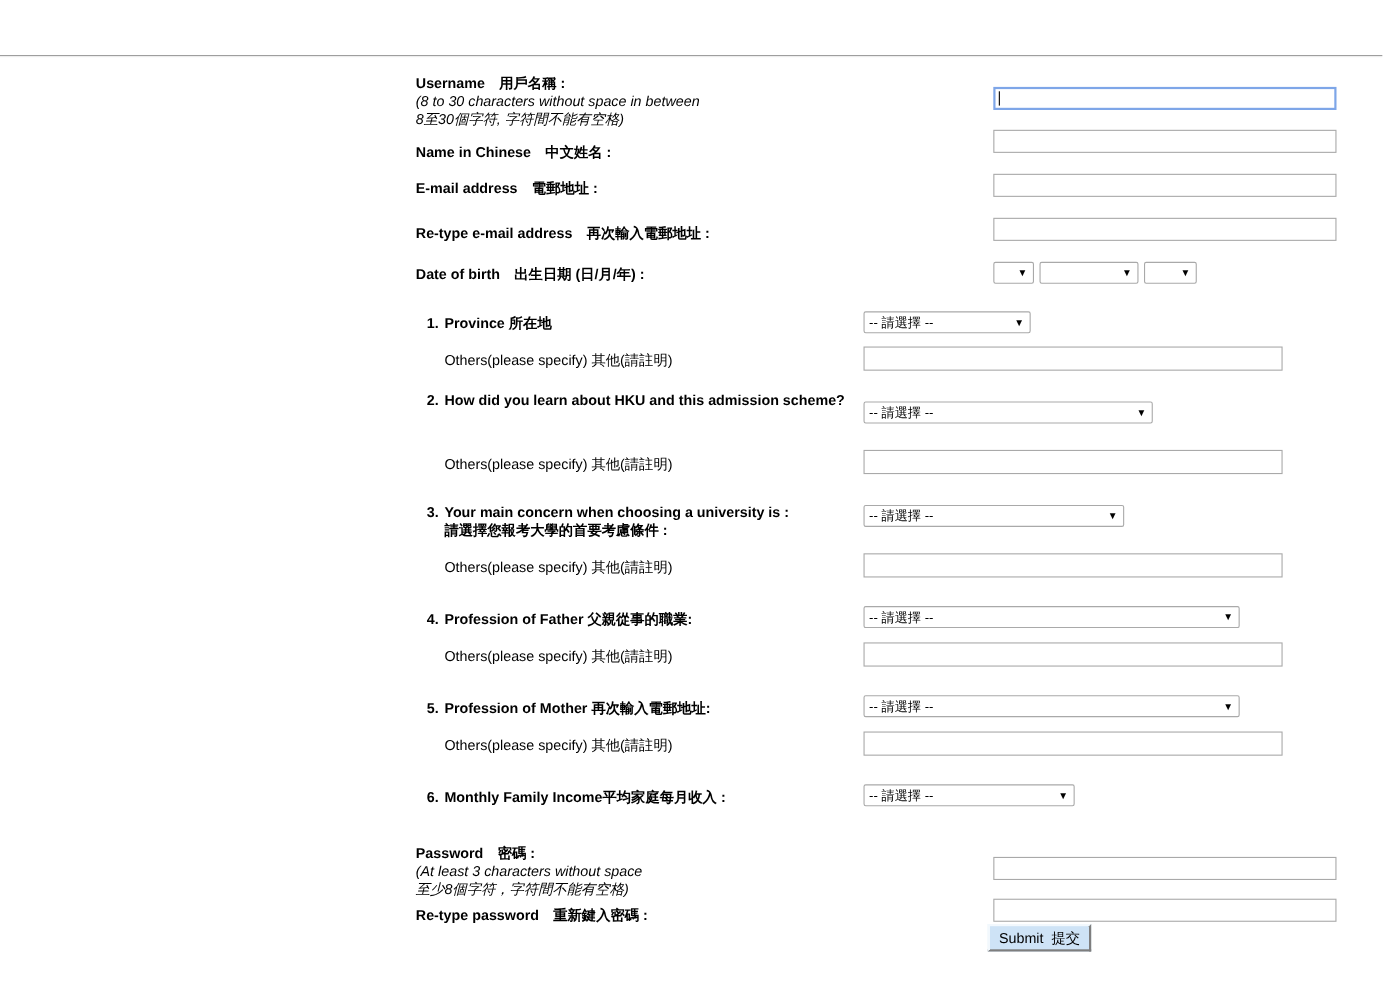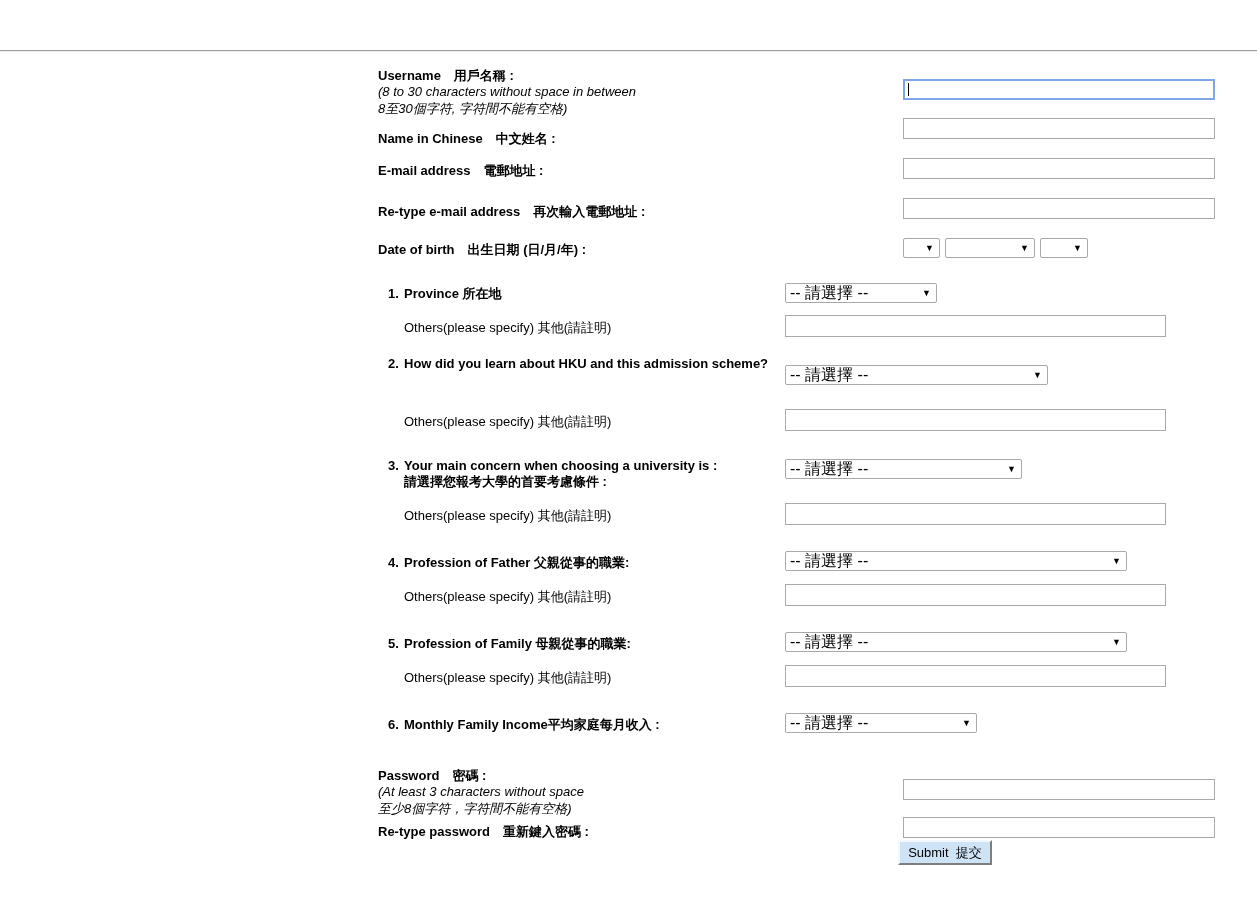--- a/index.html
+++ b/index.html
@@ -29,21 +29,21 @@
     font-size: 13px; padding: 0 3px; margin: 0; outline: none;
   }
   .txt.focused { border: 2px solid #7ea6e8; }
   .caret { position: absolute; width: 1px; height: 13px; background: #000; }
   .sel {
     position: absolute; height: 20px; box-sizing: border-box;
     border: 1px solid #a9a9a9; border-radius: 2px; background: #ffffff;
     display: flex; align-items: center; justify-content: space-between;
     padding: 0 5px 0 4px; cursor: default;
   }
-  .sel-val { font-size: 16px; color: #000; overflow: hidden; white-space: nowrap; }
+  .sel-val { font-size: 12px; color: #000; overflow: hidden; white-space: nowrap; }
   .sel-arr { font-size: 9px; color: #000; line-height: 1; flex: none; margin-left: 4px; }
   .q-num { display: inline-block; width: 16px; font-weight: bold; }
   .q-line1 { font-weight: bold; }
   .q-line2 { display: block; margin-left: 16px; font-weight: bold; }
   .submit-btn {
     position: absolute; left: 898px; top: 840px; width: 94px; height: 25px;
     box-sizing: border-box;
     background: #cee3f6;
     border-top: 2px solid #f2f8fd; border-left: 2px solid #f2f8fd;
     border-right: 2px solid #7e7e7e; border-bottom: 2px solid #7e7e7e;
@@ -113,21 +113,21 @@
   <input type="text" class="txt" style="left: 785px; top: 503px; width: 381px; height: 22px;">
 
   <div class="abs" style="left:388px;top:554px"><span class="q-num">4.</span><span class="q-line1">Profession of Father 父親從事的職業:</span></div>
   <div class="sel" style="left:785px;top:551px;width:342px">
     <span class="sel-val">-- 請選擇 --</span>
     <span class="sel-arr">▼</span>
   </div>
   <div class="abs" style="left:404px;top:588px">Others(please specify) 其他(請註明)</div>
   <input type="text" class="txt" style="left: 785px; top: 584px; width: 381px; height: 22px;">
 
-  <div class="abs" style="left:388px;top:635px"><span class="q-num">5.</span><span class="q-line1">Profession of Family 母親從事的職業:</span></div>
+  <div class="abs" style="left:388px;top:635px"><span class="q-num">5.</span><span class="q-line1">Profession of Mother 再次輸入電郵地址:</span></div>
   <div class="sel" style="left:785px;top:632px;width:342px">
     <span class="sel-val">-- 請選擇 --</span>
     <span class="sel-arr">▼</span>
   </div>
   <div class="abs" style="left:404px;top:669px">Others(please specify) 其他(請註明)</div>
   <input type="text" class="txt" style="left: 785px; top: 665px; width: 381px; height: 22px;">
 
   <div class="abs" style="left:388px;top:716px"><span class="q-num">6.</span><span class="q-line1">Monthly Family Income平均家庭每月收入 :</span></div>
   <div class="sel" style="left:785px;top:713px;width:192px">
     <span class="sel-val">-- 請選擇 --</span>

